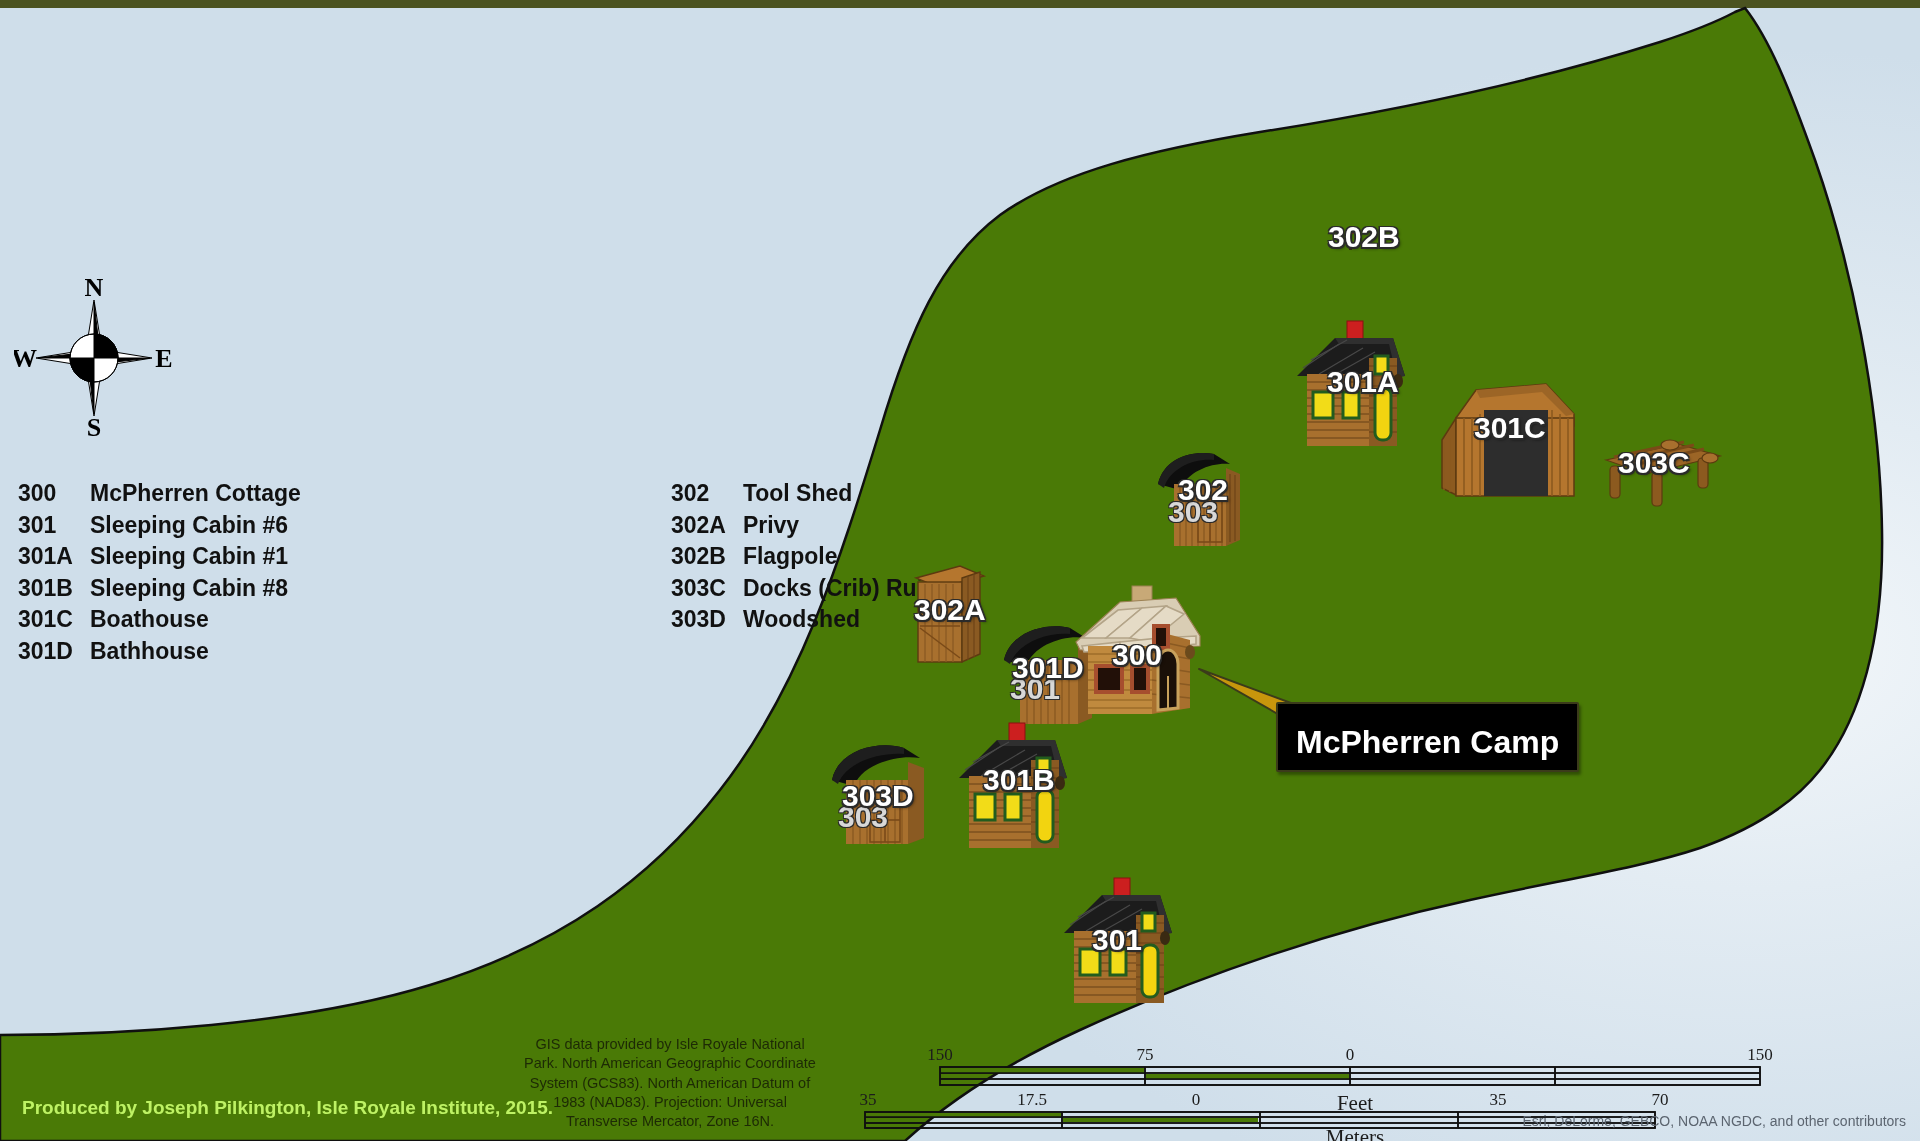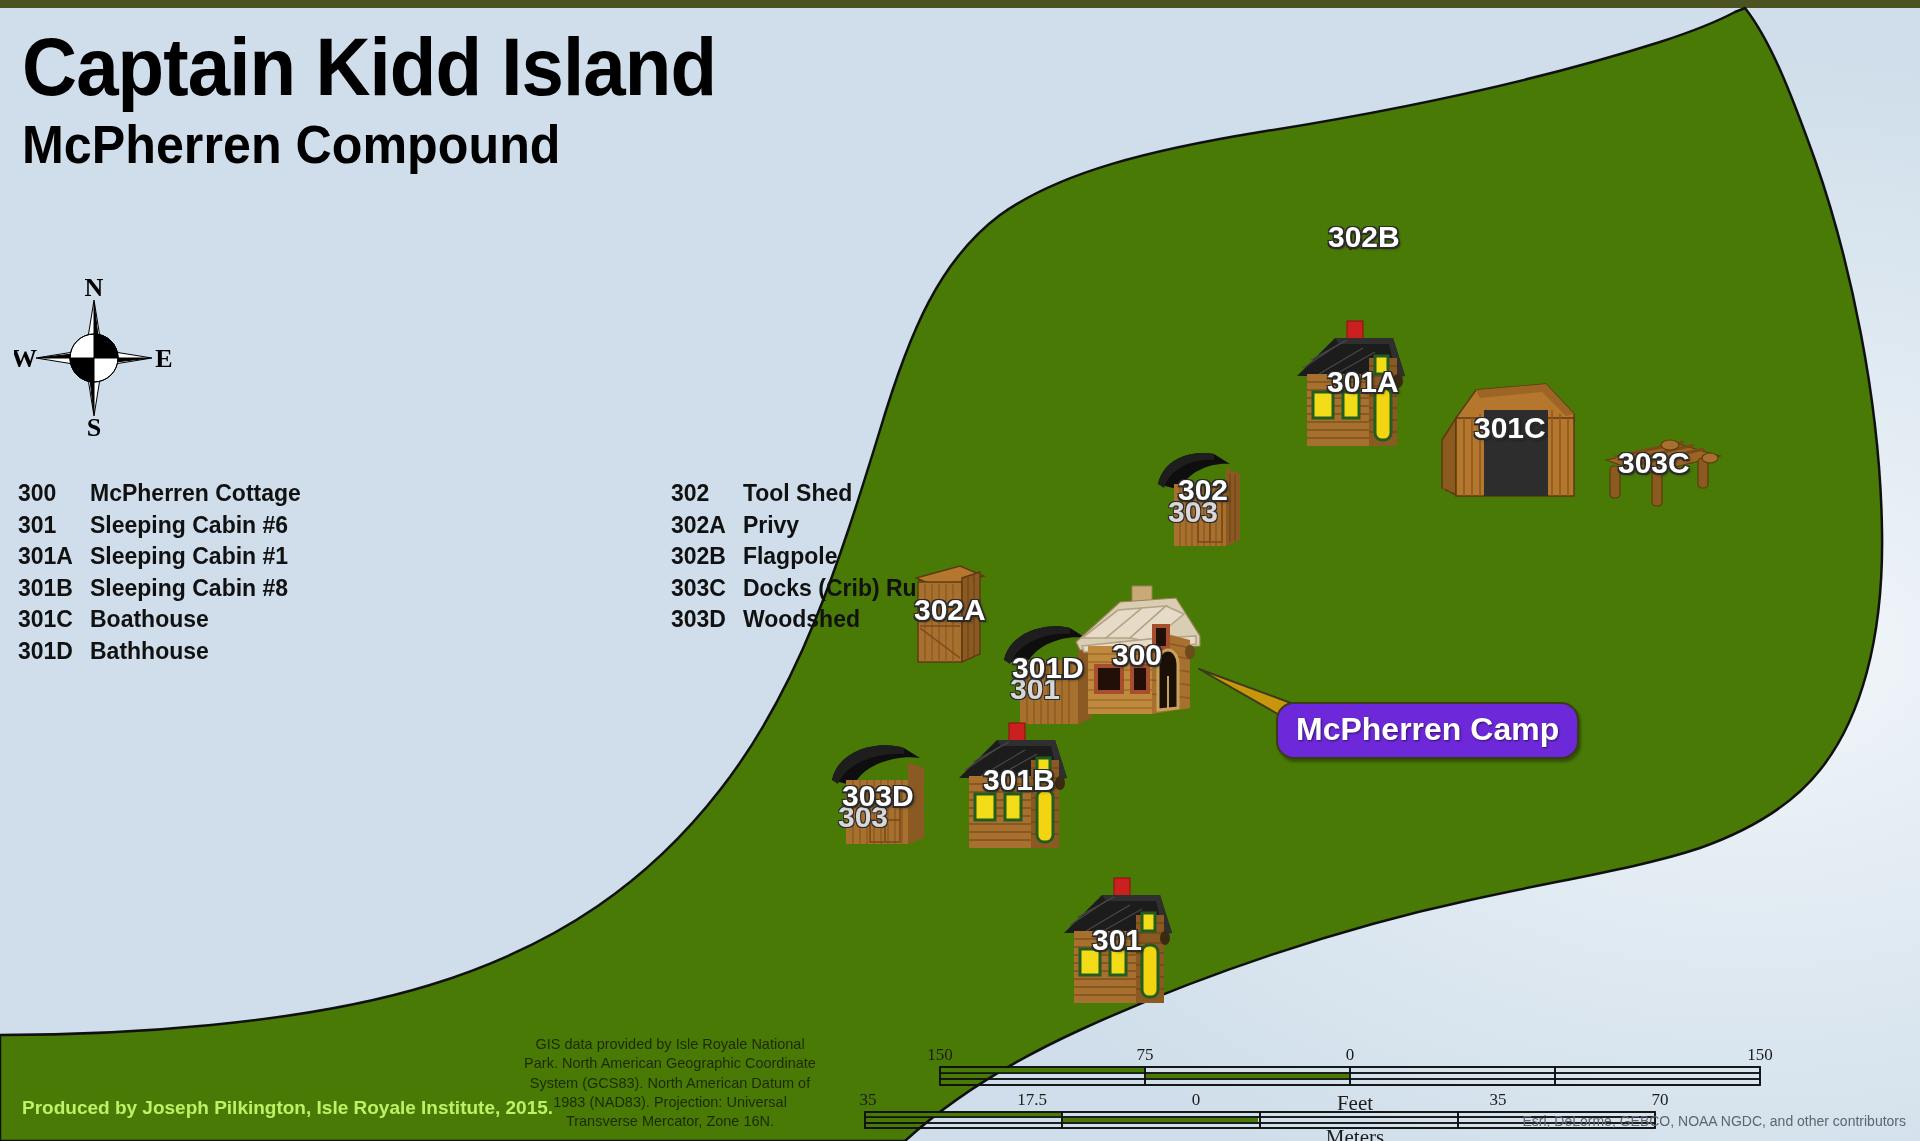--- a/index.html
+++ b/index.html
@@ -42,22 +42,22 @@
   
   #legend { position:absolute; left:18px; top:478px; display:flex; gap:0px; }
   .legend-col { display:flex; flex-direction:column; }
   .legend-col.col-b { margin-left:370px; }
   .legend-row { display:flex; font-size:23px; font-weight:bold; color:#111; line-height:1.37; white-space:nowrap; }
   .legend-code { width:72px; flex:none; }
   .legend-name { }
   
   #callout {
     position:absolute; left:1276px; top:702px;
-    background:#6d28d9; border:2px solid #3b3b1a;
-    border-radius:18px; padding:7px 18px 9px 18px;
+    background:#000000; border:2px solid #3b3b1a;
+    border-radius:2px; padding:20px 18px 9px 18px;
     box-shadow:2px 3px 3px rgba(0,0,0,.35);
   }
   #callout-label {
     color:#fff; font-size:32px; font-weight:bold; letter-spacing:0px;
     text-shadow:1px 1px 2px rgba(0,0,0,.55);
   }
   #callout-leader { position:absolute; left:1195px; top:655px; width:110px; height:70px; }
   
   .bldg { position:absolute; }
   .bldg svg { display:block; }
@@ -127,24 +127,20 @@
              C 1770,40 1790,90 1815,160
              C 1850,260 1880,400 1882,530
              C 1884,640 1860,720 1820,770
              C 1790,808 1745,832 1700,848
              C 1640,868 1560,880 1470,900
              C 1340,928 1200,975 1080,1030
              C 1010,1062 950,1100 905,1141
              Z" fill="#4a7a06" stroke="#101010" stroke-width="2.5"></path>
   </svg>
 
-  <div id="title-block">
-    <div id="map-title">Captain Kidd Island</div>
-    <div id="map-subtitle">McPherren Compound</div>
-  </div>
 
   <div id="compass">
     <svg viewBox="0 0 160 160" xmlns="http://www.w3.org/2000/svg">
       <g stroke="#000" stroke-width="1">
 
         <path d="M80,22 L88,72 L80,80 L72,72 Z" fill="#fff"></path>
         <path d="M80,138 L88,88 L80,80 L72,88 Z" fill="#fff"></path>
         <path d="M22,80 L72,88 L80,80 L72,72 Z" fill="#fff"></path>
         <path d="M138,80 L88,88 L80,80 L88,72 Z" fill="#fff"></path>
 

